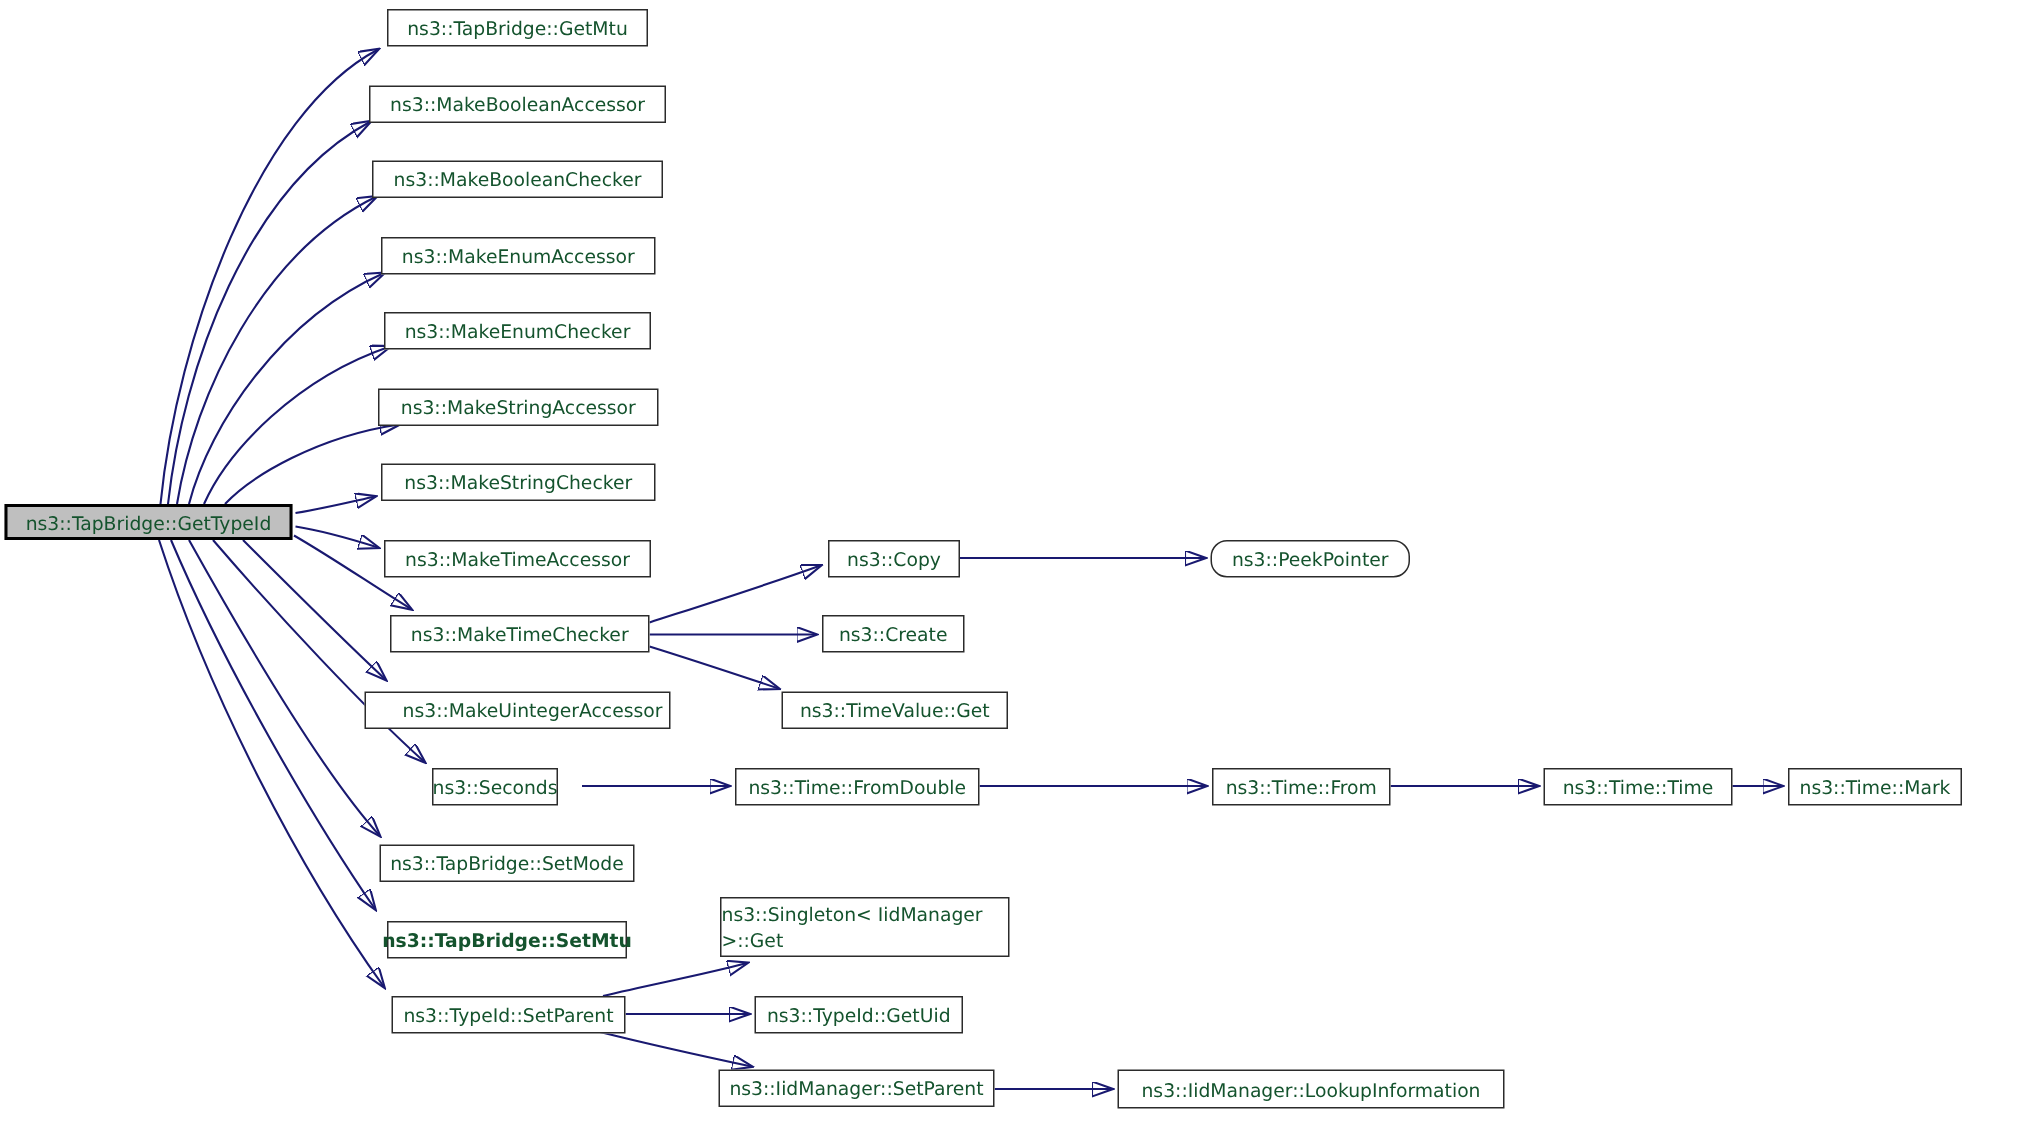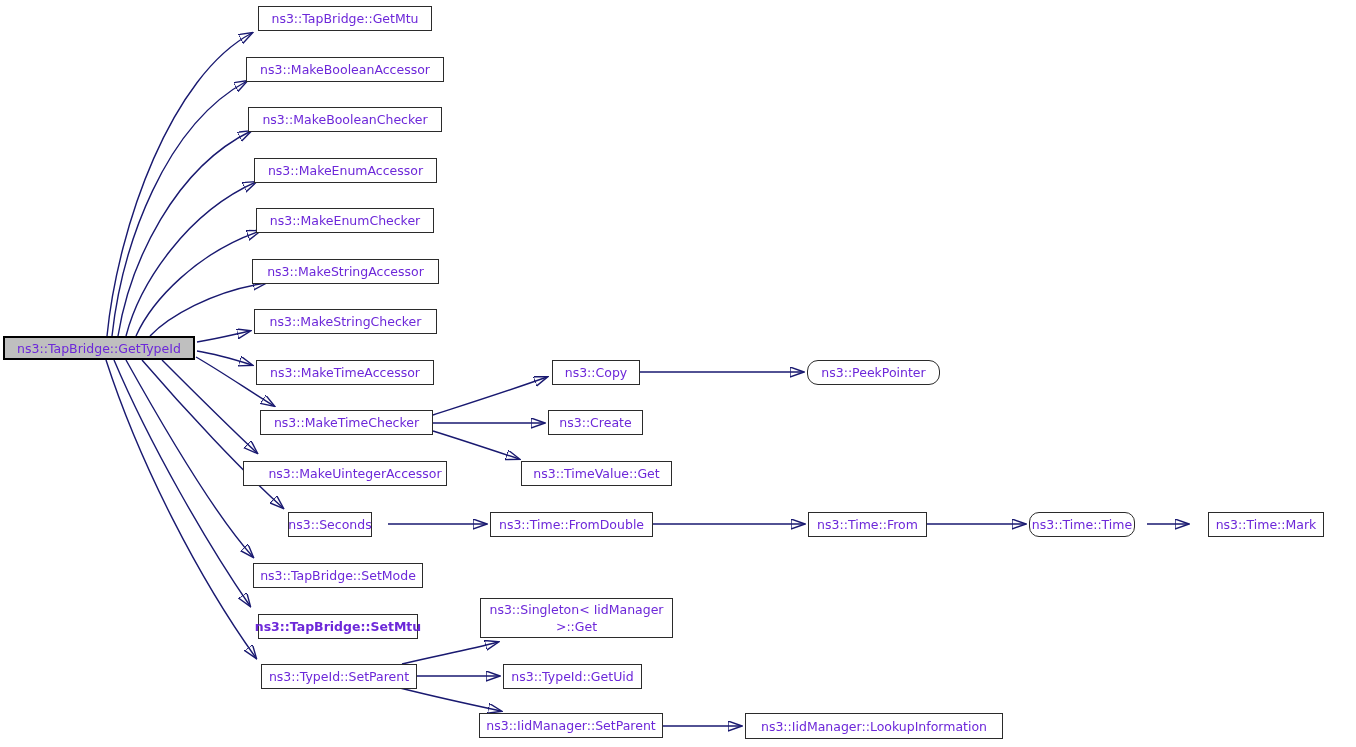--- a/index.html
+++ b/index.html
@@ -25,26 +25,25 @@
   .edges path {
     fill: none;
     stroke: #191970;
     stroke-width: 1.4;
   }
   .node {
     position: absolute;
     box-sizing: border-box;
     border: 1.5px solid #2b2b2b;
     background: #ffffff;
-    color: #6d28d9;
+    color: #14532d;
     font-size: 12.5px;
     display: flex;
     align-items: center;
     justify-content: center;
-    text-align: center;
     white-space: nowrap;
     line-height: 17px;
     cursor: pointer;
   }
   .node.wrap {
     white-space: normal;
   }
   .node.root {
     background: #bfbfbf;
     border: 2px solid #000000;
@@ -125,23 +124,23 @@
   <div class="node" style="left:548px; top:410px; width:95px; height:25px;">ns3::Create</div>
 
   <div class="node" style="left:521px; top:461px; width:151px; height:25px;">ns3::TimeValue::Get</div>
 
   <div class="node" style="left:807px; top:360px; width:133px; height:25px;border-radius:11px;">ns3::PeekPointer</div>
 
   <div class="node" style="left:490px; top:512px; width:163px; height:25px;">ns3::Time::FromDouble</div>
 
   <div class="node" style="left:808px; top:512px; width:119px; height:25px;">ns3::Time::From</div>
 
-  <div class="node" style="left:1029px; top:512px; width:106px; height:25px;border-radius:10px;">ns3::Time::Time</div>
+  <div class="node" style="left:1029px; top:512px; width:126px; height:25px;">ns3::Time::Time</div>
 
-  <div class="node" style="left:1192px; top:512px; width:116px; height:25px;margin-left:16px;">ns3::Time::Mark</div>
+  <div class="node" style="left:1192px; top:512px; width:116px; height:25px;">ns3::Time::Mark</div>
 
   <div class="node wrap" style="left:480px; top:598px; width:193px; height:40px;">ns3::Singleton&lt; IidManager &gt;::Get</div>
 
   <div class="node" style="left:503px; top:664px; width:139px; height:25px;">ns3::TypeId::GetUid</div>
 
   <div class="node" style="left:479px; top:713px; width:184px; height:25px;">ns3::IidManager::SetParent</div>
 
   <div class="node" style="left:745px; top:713px; width:258px; height:26px;">ns3::IidManager::LookupInformation</div>
 
 </div>

